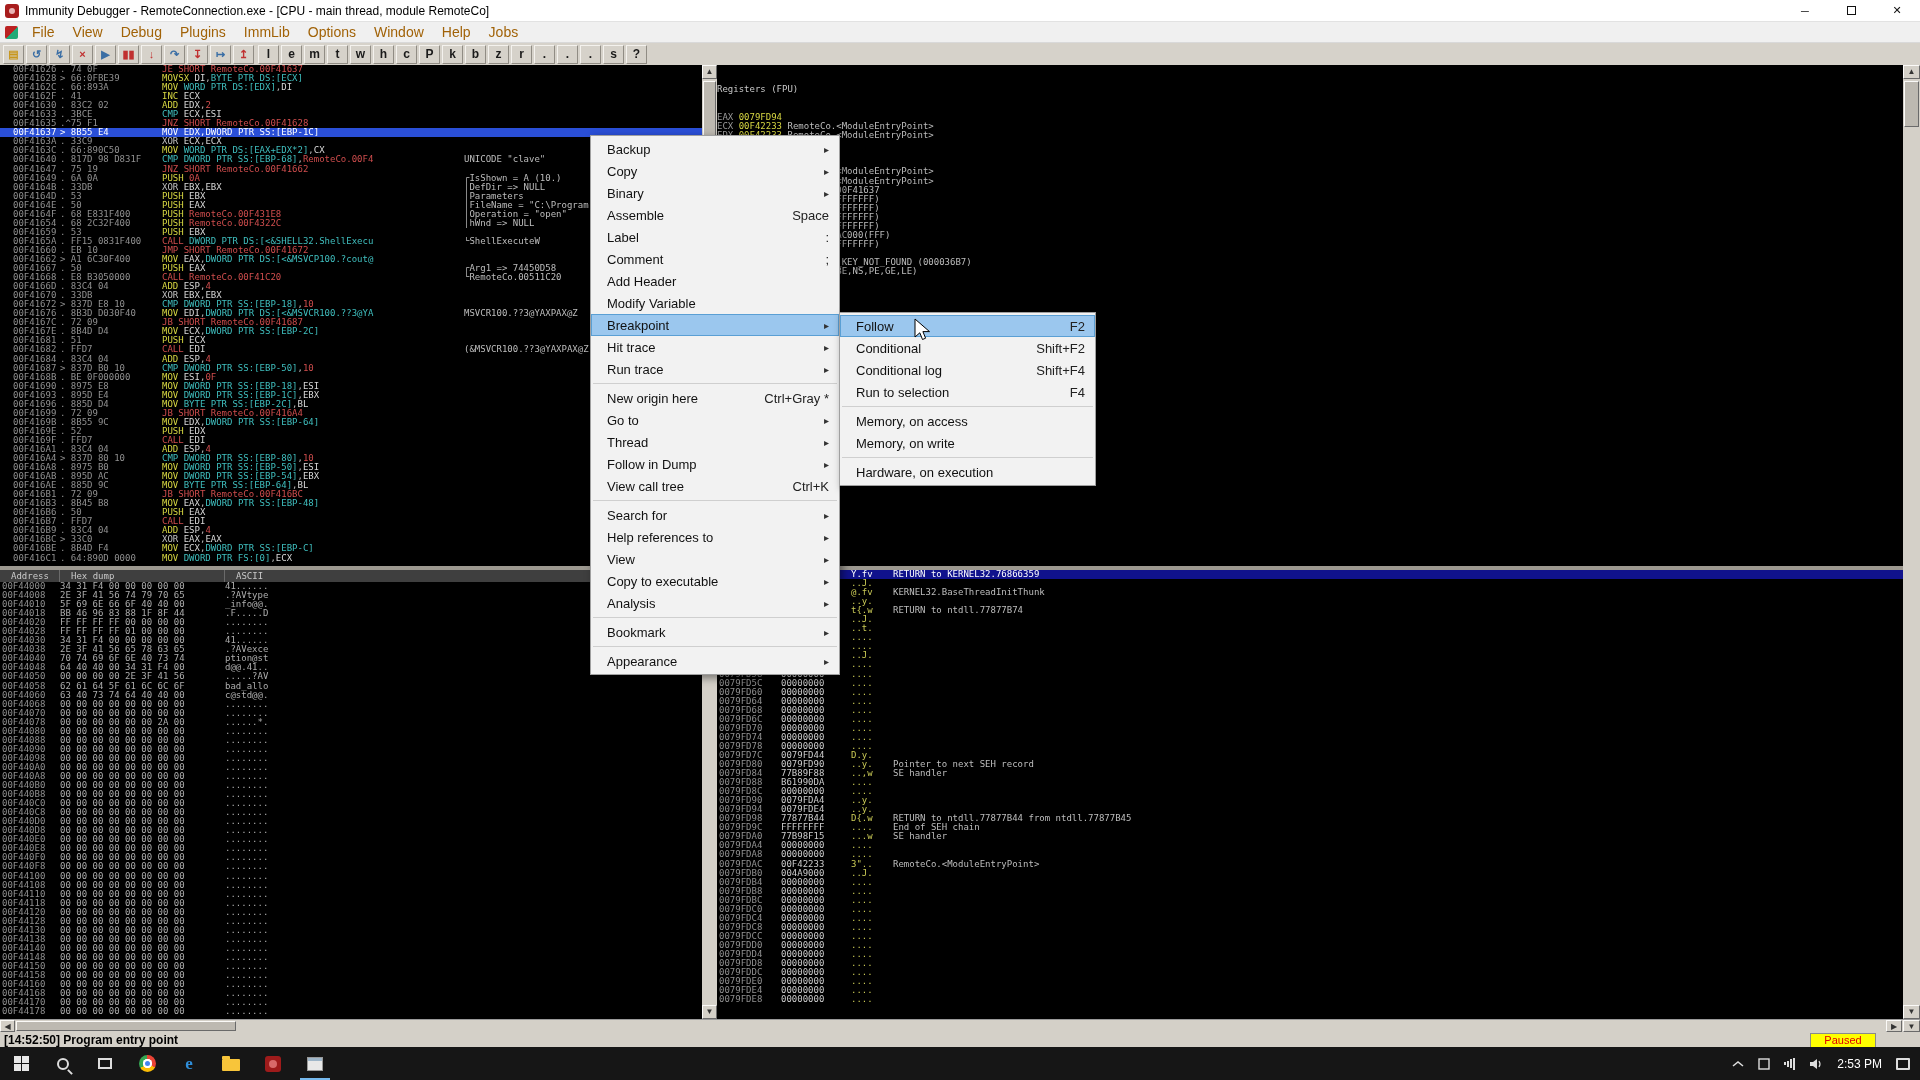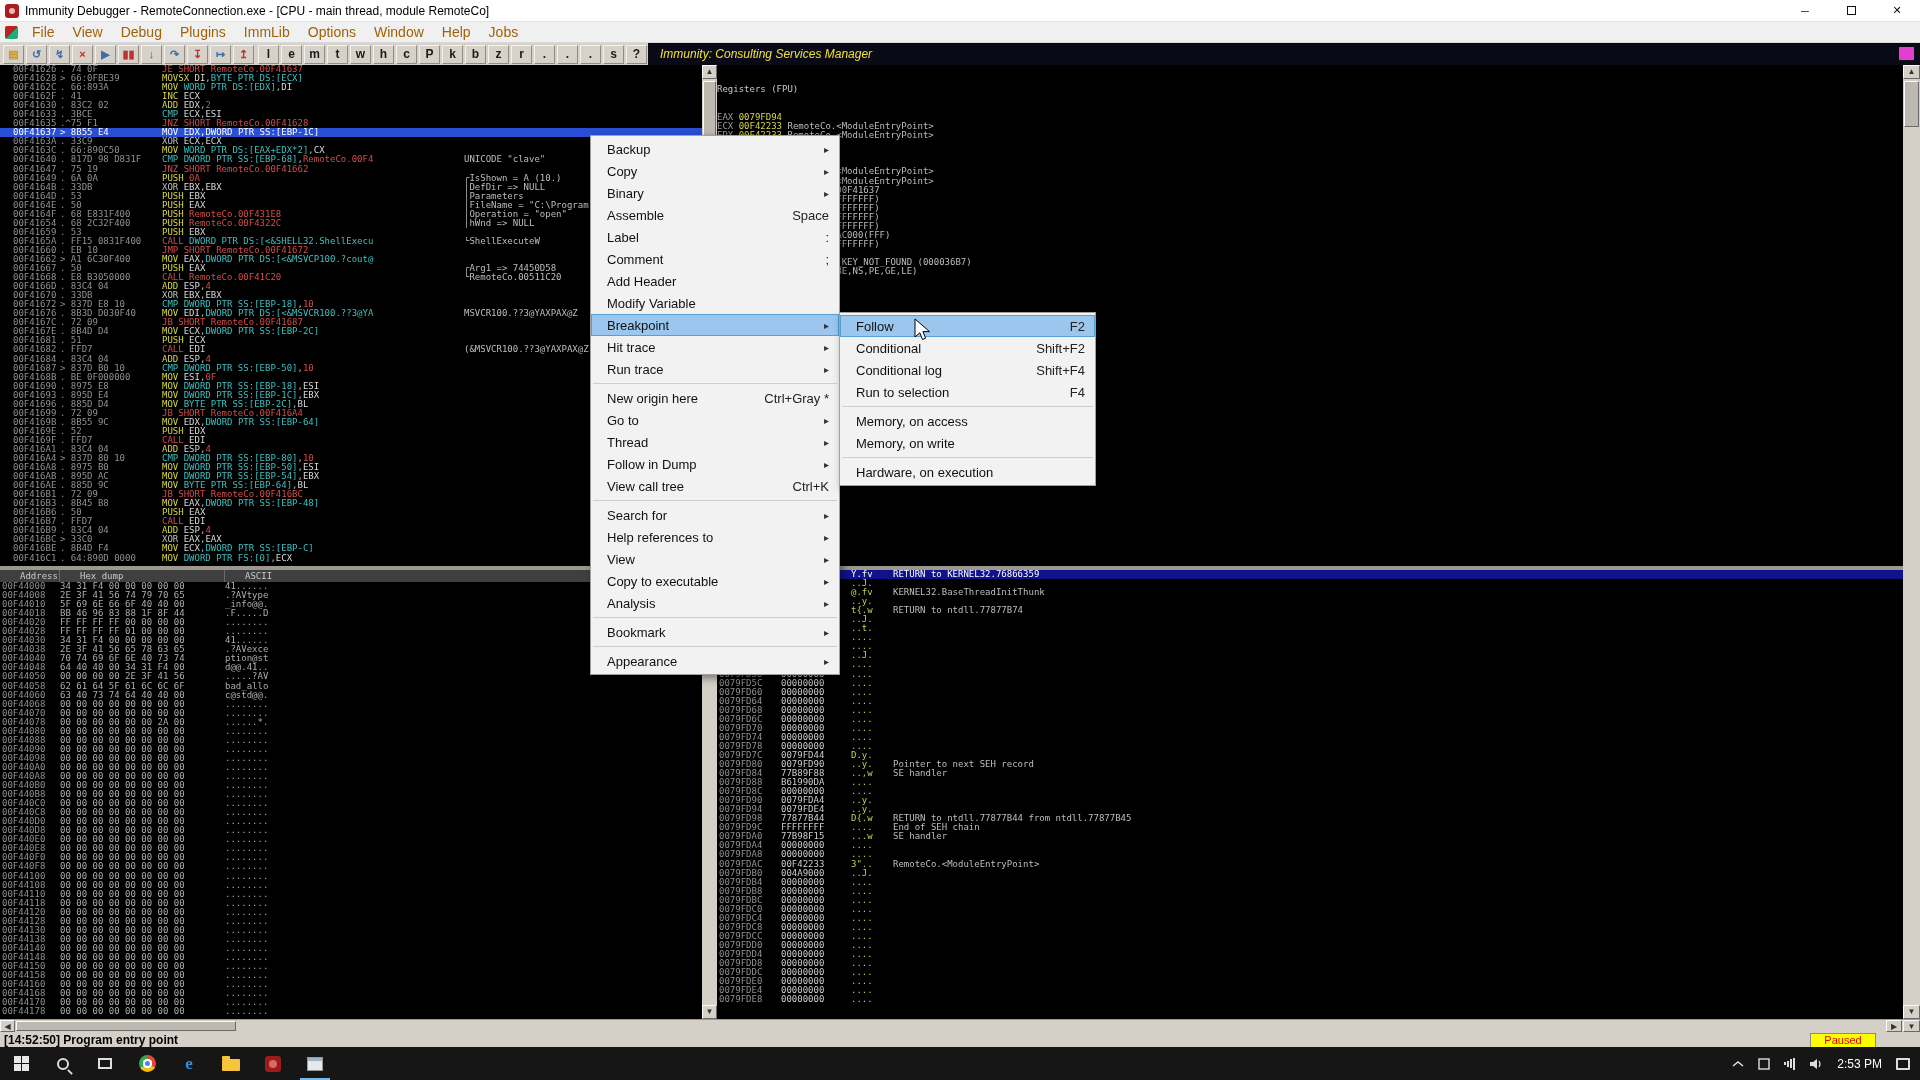--- a/index.html
+++ b/index.html
@@ -23,21 +23,21 @@
   .tbtn{width:21px;height:19px;margin:0 1px;display:flex;align-items:center;justify-content:center;font-size:12px;font-weight:bold;background:#d6d2ca;border:1px solid;border-color:#f4f2ee #908c84 #908c84 #f4f2ee}
   .tb-banner{flex:1;background:#0a0a16;display:flex;align-items:center;padding-left:12px;color:#f0e235;font-style:italic;font-size:12px;position:relative}
   .tb-magenta{position:absolute;right:6px;top:4px;width:15px;height:13px;background:#e03fd0}
   
   .pane{position:absolute;background:#000;font-family:"DejaVu Sans Mono",monospace;font-size:9px;line-height:9.05px;color:#b8b8b8;overflow:hidden;white-space:pre}
   #disasm{left:0;top:65px;width:702px;height:501px}
   #registers{left:717px;top:65px;width:1186px;height:501px;padding-top:2px}
   #dump{left:0;top:582px;width:702px;height:530px}
   #stack{left:717px;top:570px;width:1186px;height:449px}
   .dump-header{position:absolute;left:0;top:570px;width:702px;height:12px;background:#3f3f3f;color:#c9c9c9;font-family:"DejaVu Sans Mono",monospace;font-size:9px;line-height:12px;display:flex}
-  .dh{border-right:1px solid #6a6a6a;padding-left:20px}
+  .dh{border-right:1px solid #6a6a6a;padding-left:11px}
   .divider-h{position:absolute;left:0;top:566px;width:1920px;height:4px;background:#9c9890}
   
   .drow{display:flex;height:9.05px}
   .drow .c-addr{width:60px;color:#909090;flex:none;padding-left:13px}
   .drow .c-bytes{width:102px;color:#909090;flex:none}
   .drow .c-instr{width:302px;flex:none;overflow:hidden}
   .drow .c-comment{color:#bdbdbd;flex:1;overflow:hidden}
   .drow.sel{background:#2a4fd7}
   .drow.sel span, .drow.sel .c-instr span{color:#fff !important}
   .ired{color:#cf4d4d}.iyel{color:#d6d642}.icyn{color:#3fbfbf}.igry{color:#c0c0c0}.iwht{color:#d8d8d8}
@@ -162,24 +162,20 @@
         <div class="tbtn" style="color: rgb(26, 26, 26);">k</div>
         <div class="tbtn" style="color: rgb(26, 26, 26);">b</div>
         <div class="tbtn" style="color: rgb(26, 26, 26);">z</div>
         <div class="tbtn" style="color: rgb(26, 26, 26);">r</div>
         <div class="tbtn" style="color: rgb(26, 26, 26);">.</div>
         <div class="tbtn" style="color: rgb(26, 26, 26);">.</div>
         <div class="tbtn" style="color: rgb(26, 26, 26);">.</div>
         <div class="tbtn" style="color: rgb(26, 26, 26);">s</div>
         <div class="tbtn" style="color: rgb(26, 26, 26);">?</div>
       </div>
-    <div class="tb-banner">
-      <span>Immunity: Consulting Services Manager</span>
-      <span class="tb-magenta"></span>
-    </div>
   </div>
 
   <div class="pane" id="disasm"><div class="drow"><span class="c-addr">00F41626</span><span class="c-bytes">. 74 0F</span><span class="c-instr"><span class="ired">JE SHORT</span> <span class="ired">RemoteCo.00F41637</span></span></div><div class="drow"><span class="c-addr">00F41628</span><span class="c-bytes">&gt; 66:0FBE39</span><span class="c-instr"><span class="iyel">MOVSX</span> <span class="iwht">DI</span>,<span class="icyn">BYTE PTR DS:[ECX]</span></span></div><div class="drow"><span class="c-addr">00F4162C</span><span class="c-bytes">. 66:893A</span><span class="c-instr"><span class="iyel">MOV</span> <span class="icyn">WORD PTR DS:[EDX]</span>,<span class="iwht">DI</span></span></div><div class="drow"><span class="c-addr">00F4162F</span><span class="c-bytes">. 41</span><span class="c-instr"><span class="iyel">INC</span> <span class="iwht">ECX</span></span></div><div class="drow"><span class="c-addr">00F41630</span><span class="c-bytes">. 83C2 02</span><span class="c-instr"><span class="iyel">ADD</span> <span class="iwht">EDX</span>,<span class="ired">2</span></span></div><div class="drow"><span class="c-addr">00F41633</span><span class="c-bytes">. 3BCE</span><span class="c-instr"><span class="icyn">CMP</span> <span class="iwht">ECX</span>,<span class="iwht">ESI</span></span></div><div class="drow"><span class="c-addr">00F41635</span><span class="c-bytes">.^75 F1</span><span class="c-instr"><span class="ired">JNZ SHORT</span> <span class="ired">RemoteCo.00F41628</span></span></div><div class="drow sel"><span class="c-addr">00F41637</span><span class="c-bytes">&gt; 8B55 E4</span><span class="c-instr"><span class="iyel">MOV</span> <span class="iwht">EDX</span>,<span class="icyn">DWORD PTR SS:[EBP-1C]</span></span></div><div class="drow"><span class="c-addr">00F4163A</span><span class="c-bytes">. 33C9</span><span class="c-instr"><span class="igry">XOR</span> <span class="iwht">ECX</span>,<span class="iwht">ECX</span></span></div><div class="drow"><span class="c-addr">00F4163C</span><span class="c-bytes">. 66:890C50</span><span class="c-instr"><span class="iyel">MOV</span> <span class="icyn">WORD PTR DS:[EAX+EDX*2]</span>,<span class="iwht">CX</span></span></div><div class="drow"><span class="c-addr">00F41640</span><span class="c-bytes">. 817D 98 D831F</span><span class="c-instr"><span class="icyn">CMP</span> <span class="icyn">DWORD PTR SS:[EBP-68]</span>,<span class="ired">RemoteCo.00F4</span></span><span class="c-comment">UNICODE "clave"</span></div><div class="drow"><span class="c-addr">00F41647</span><span class="c-bytes">. 75 19</span><span class="c-instr"><span class="ired">JNZ SHORT</span> <span class="ired">RemoteCo.00F41662</span></span></div><div class="drow"><span class="c-addr">00F41649</span><span class="c-bytes">. 6A 0A</span><span class="c-instr"><span class="iyel">PUSH</span> <span class="ired">0A</span></span><span class="c-comment">┌IsShown = A (10.)</span></div><div class="drow"><span class="c-addr">00F4164B</span><span class="c-bytes">. 33DB</span><span class="c-instr"><span class="igry">XOR</span> <span class="iwht">EBX</span>,<span class="iwht">EBX</span></span><span class="c-comment">│DefDir =&gt; NULL</span></div><div class="drow"><span class="c-addr">00F4164D</span><span class="c-bytes">. 53</span><span class="c-instr"><span class="iyel">PUSH</span> <span class="iwht">EBX</span></span><span class="c-comment">│Parameters</span></div><div class="drow"><span class="c-addr">00F4164E</span><span class="c-bytes">. 50</span><span class="c-instr"><span class="iyel">PUSH</span> <span class="iwht">EAX</span></span><span class="c-comment">│FileName = "C:\Program Files\Pu</span></div><div class="drow"><span class="c-addr">00F4164F</span><span class="c-bytes">. 68 E831F400</span><span class="c-instr"><span class="iyel">PUSH</span> <span class="ired">RemoteCo.00F431E8</span></span><span class="c-comment">│Operation = "open"</span></div><div class="drow"><span class="c-addr">00F41654</span><span class="c-bytes">. 68 2C32F400</span><span class="c-instr"><span class="iyel">PUSH</span> <span class="ired">RemoteCo.00F4322C</span></span><span class="c-comment">│hWnd =&gt; NULL</span></div><div class="drow"><span class="c-addr">00F41659</span><span class="c-bytes">. 53</span><span class="c-instr"><span class="iyel">PUSH</span> <span class="iwht">EBX</span></span></div><div class="drow"><span class="c-addr">00F4165A</span><span class="c-bytes">. FF15 0831F400</span><span class="c-instr"><span class="ired">CALL</span> <span class="icyn">DWORD PTR DS:[&lt;&amp;SHELL32.ShellExecu</span></span><span class="c-comment">└ShellExecuteW</span></div><div class="drow"><span class="c-addr">00F41660</span><span class="c-bytes">. EB 10</span><span class="c-instr"><span class="ired">JMP SHORT</span> <span class="ired">RemoteCo.00F41672</span></span></div><div class="drow"><span class="c-addr">00F41662</span><span class="c-bytes">&gt; A1 6C30F400</span><span class="c-instr"><span class="iyel">MOV</span> <span class="iwht">EAX</span>,<span class="icyn">DWORD PTR DS:[&lt;&amp;MSVCP100.?cout@</span></span></div><div class="drow"><span class="c-addr">00F41667</span><span class="c-bytes">. 50</span><span class="c-instr"><span class="iyel">PUSH</span> <span class="iwht">EAX</span></span><span class="c-comment">┌Arg1 =&gt; 74450D58</span></div><div class="drow"><span class="c-addr">00F41668</span><span class="c-bytes">. E8 B3050000</span><span class="c-instr"><span class="ired">CALL</span> <span class="ired">RemoteCo.00F41C20</span></span><span class="c-comment">└RemoteCo.00511C20</span></div><div class="drow"><span class="c-addr">00F4166D</span><span class="c-bytes">. 83C4 04</span><span class="c-instr"><span class="iyel">ADD</span> <span class="iwht">ESP</span>,<span class="ired">4</span></span></div><div class="drow"><span class="c-addr">00F41670</span><span class="c-bytes">. 33DB</span><span class="c-instr"><span class="igry">XOR</span> <span class="iwht">EBX</span>,<span class="iwht">EBX</span></span></div><div class="drow"><span class="c-addr">00F41672</span><span class="c-bytes">&gt; 837D E8 10</span><span class="c-instr"><span class="icyn">CMP</span> <span class="icyn">DWORD PTR SS:[EBP-18]</span>,<span class="ired">10</span></span></div><div class="drow"><span class="c-addr">00F41676</span><span class="c-bytes">. 8B3D D030F40</span><span class="c-instr"><span class="iyel">MOV</span> <span class="iwht">EDI</span>,<span class="icyn">DWORD PTR DS:[&lt;&amp;MSVCR100.??3@YA</span></span><span class="c-comment">MSVCR100.??3@YAXPAX@Z</span></div><div class="drow"><span class="c-addr">00F4167C</span><span class="c-bytes">. 72 09</span><span class="c-instr"><span class="ired">JB SHORT</span> <span class="ired">RemoteCo.00F41687</span></span></div><div class="drow"><span class="c-addr">00F4167E</span><span class="c-bytes">. 8B4D D4</span><span class="c-instr"><span class="iyel">MOV</span> <span class="iwht">ECX</span>,<span class="icyn">DWORD PTR SS:[EBP-2C]</span></span></div><div class="drow"><span class="c-addr">00F41681</span><span class="c-bytes">. 51</span><span class="c-instr"><span class="iyel">PUSH</span> <span class="iwht">ECX</span></span></div><div class="drow"><span class="c-addr">00F41682</span><span class="c-bytes">. FFD7</span><span class="c-instr"><span class="ired">CALL</span> <span class="iwht">EDI</span></span><span class="c-comment">(&amp;MSVCR100.??3@YAXPAX@Z)</span></div><div class="drow"><span class="c-addr">00F41684</span><span class="c-bytes">. 83C4 04</span><span class="c-instr"><span class="iyel">ADD</span> <span class="iwht">ESP</span>,<span class="ired">4</span></span></div><div class="drow"><span class="c-addr">00F41687</span><span class="c-bytes">&gt; 837D B0 10</span><span class="c-instr"><span class="icyn">CMP</span> <span class="icyn">DWORD PTR SS:[EBP-50]</span>,<span class="ired">10</span></span></div><div class="drow"><span class="c-addr">00F4168B</span><span class="c-bytes">. BE 0F000000</span><span class="c-instr"><span class="iyel">MOV</span> <span class="iwht">ESI</span>,<span class="ired">0F</span></span></div><div class="drow"><span class="c-addr">00F41690</span><span class="c-bytes">. 8975 E8</span><span class="c-instr"><span class="iyel">MOV</span> <span class="icyn">DWORD PTR SS:[EBP-18]</span>,<span class="iwht">ESI</span></span></div><div class="drow"><span class="c-addr">00F41693</span><span class="c-bytes">. 895D E4</span><span class="c-instr"><span class="iyel">MOV</span> <span class="icyn">DWORD PTR SS:[EBP-1C]</span>,<span class="iwht">EBX</span></span></div><div class="drow"><span class="c-addr">00F41696</span><span class="c-bytes">. 885D D4</span><span class="c-instr"><span class="iyel">MOV</span> <span class="icyn">BYTE PTR SS:[EBP-2C]</span>,<span class="iwht">BL</span></span></div><div class="drow"><span class="c-addr">00F41699</span><span class="c-bytes">. 72 09</span><span class="c-instr"><span class="ired">JB SHORT</span> <span class="ired">RemoteCo.00F416A4</span></span></div><div class="drow"><span class="c-addr">00F4169B</span><span class="c-bytes">. 8B55 9C</span><span class="c-instr"><span class="iyel">MOV</span> <span class="iwht">EDX</span>,<span class="icyn">DWORD PTR SS:[EBP-64]</span></span></div><div class="drow"><span class="c-addr">00F4169E</span><span class="c-bytes">. 52</span><span class="c-instr"><span class="iyel">PUSH</span> <span class="iwht">EDX</span></span></div><div class="drow"><span class="c-addr">00F4169F</span><span class="c-bytes">. FFD7</span><span class="c-instr"><span class="ired">CALL</span> <span class="iwht">EDI</span></span></div><div class="drow"><span class="c-addr">00F416A1</span><span class="c-bytes">. 83C4 04</span><span class="c-instr"><span class="iyel">ADD</span> <span class="iwht">ESP</span>,<span class="ired">4</span></span></div><div class="drow"><span class="c-addr">00F416A4</span><span class="c-bytes">&gt; 837D 80 10</span><span class="c-instr"><span class="icyn">CMP</span> <span class="icyn">DWORD PTR SS:[EBP-80]</span>,<span class="ired">10</span></span></div><div class="drow"><span class="c-addr">00F416A8</span><span class="c-bytes">. 8975 B0</span><span class="c-instr"><span class="iyel">MOV</span> <span class="icyn">DWORD PTR SS:[EBP-50]</span>,<span class="iwht">ESI</span></span></div><div class="drow"><span class="c-addr">00F416AB</span><span class="c-bytes">. 895D AC</span><span class="c-instr"><span class="iyel">MOV</span> <span class="icyn">DWORD PTR SS:[EBP-54]</span>,<span class="iwht">EBX</span></span></div><div class="drow"><span class="c-addr">00F416AE</span><span class="c-bytes">. 885D 9C</span><span class="c-instr"><span class="iyel">MOV</span> <span class="icyn">BYTE PTR SS:[EBP-64]</span>,<span class="iwht">BL</span></span></div><div class="drow"><span class="c-addr">00F416B1</span><span class="c-bytes">. 72 09</span><span class="c-instr"><span class="ired">JB SHORT</span> <span class="ired">RemoteCo.00F416BC</span></span></div><div class="drow"><span class="c-addr">00F416B3</span><span class="c-bytes">. 8B45 B8</span><span class="c-instr"><span class="iyel">MOV</span> <span class="iwht">EAX</span>,<span class="icyn">DWORD PTR SS:[EBP-48]</span></span></div><div class="drow"><span class="c-addr">00F416B6</span><span class="c-bytes">. 50</span><span class="c-instr"><span class="iyel">PUSH</span> <span class="iwht">EAX</span></span></div><div class="drow"><span class="c-addr">00F416B7</span><span class="c-bytes">. FFD7</span><span class="c-instr"><span class="ired">CALL</span> <span class="iwht">EDI</span></span></div><div class="drow"><span class="c-addr">00F416B9</span><span class="c-bytes">. 83C4 04</span><span class="c-instr"><span class="iyel">ADD</span> <span class="iwht">ESP</span>,<span class="ired">4</span></span></div><div class="drow"><span class="c-addr">00F416BC</span><span class="c-bytes">&gt; 33C0</span><span class="c-instr"><span class="igry">XOR</span> <span class="iwht">EAX</span>,<span class="iwht">EAX</span></span></div><div class="drow"><span class="c-addr">00F416BE</span><span class="c-bytes">. 8B4D F4</span><span class="c-instr"><span class="iyel">MOV</span> <span class="iwht">ECX</span>,<span class="icyn">DWORD PTR SS:[EBP-C]</span></span></div><div class="drow"><span class="c-addr">00F416C1</span><span class="c-bytes">. 64:890D 0000</span><span class="c-instr"><span class="iyel">MOV</span> <span class="icyn">DWORD PTR FS:[0]</span>,<span class="iwht">ECX</span></span></div></div>
 
   <div class="pane" id="registers">
     <div class="reg-title">Registers (FPU)</div>
     <div id="reg-lines"><div class="rrow"><span class="rl">EAX</span> <span class="rv">0079FD94</span><span class="rc"></span></div><div class="rrow"><span class="rl">ECX</span> <span class="rv">00F42233</span><span class="rc"> RemoteCo.&lt;ModuleEntryPoint&gt;</span></div><div class="rrow"><span class="rl">EDX</span> <span class="rv">00F42233</span><span class="rc"> RemoteCo.&lt;ModuleEntryPoint&gt;</span></div><div class="rrow"><span class="rl">EBX</span> <span class="rv">004A9000</span><span class="rc"></span></div><div class="rrow"><span class="rl">ESP</span> <span class="rv">0079FD2C</span><span class="rc"></span></div><div class="rrow"><span class="rl">EBP</span> <span class="rv">0079FD38</span><span class="rc"></span></div><div class="rrow"><span class="rl">ESI</span> <span class="rv">00F42233</span><span class="rc"> RemoteCo.&lt;ModuleEntryPoint&gt;</span></div><div class="rrow"><span class="rl">EDI</span> <span class="rv">00F42233</span><span class="rc"> RemoteCo.&lt;ModuleEntryPoint&gt;</span></div><div class="rrow"><span class="rl">EIP</span> <span class="rv">00F41637</span><span class="rc"> RemoteCo.00F41637</span></div><div class="rrow"><span class="rl">C</span> <span class="rv">0</span><span class="rc">  ES 002B 32bit 0(FFFFFFFF)</span></div><div class="rrow"><span class="rl">P</span> <span class="rv">1</span><span class="rc">  CS 0023 32bit 0(FFFFFFFF)</span></div><div class="rrow"><span class="rl">A</span> <span class="rv">0</span><span class="rc">  SS 002B 32bit 0(FFFFFFFF)</span></div><div class="rrow"><span class="rl">Z</span> <span class="rv">1</span><span class="rc">  DS 002B 32bit 0(FFFFFFFF)</span></div><div class="rrow"><span class="rl">S</span> <span class="rv">0</span><span class="rc">  FS 0053 32bit 7EFAC000(FFF)</span></div><div class="rrow"><span class="rl">T</span> <span class="rv">0</span><span class="rc">  GS 002B 32bit 0(FFFFFFFF)</span></div><div class="rrow"><span class="rl">D</span> <span class="rv">0</span><span class="rc"></span></div><div class="rrow"><span class="rl">O</span> <span class="rv">0</span><span class="rc">  LastErr ERROR_SXS_KEY_NOT_FOUND (000036B7)</span></div><div class="rrow"><span class="rl">EFL</span> <span class="rv">00000246</span><span class="rc"> (NO,NB,E,BE,NS,PE,GE,LE)</span></div></div>
   </div>
 
   <div class="divider-h"></div>

